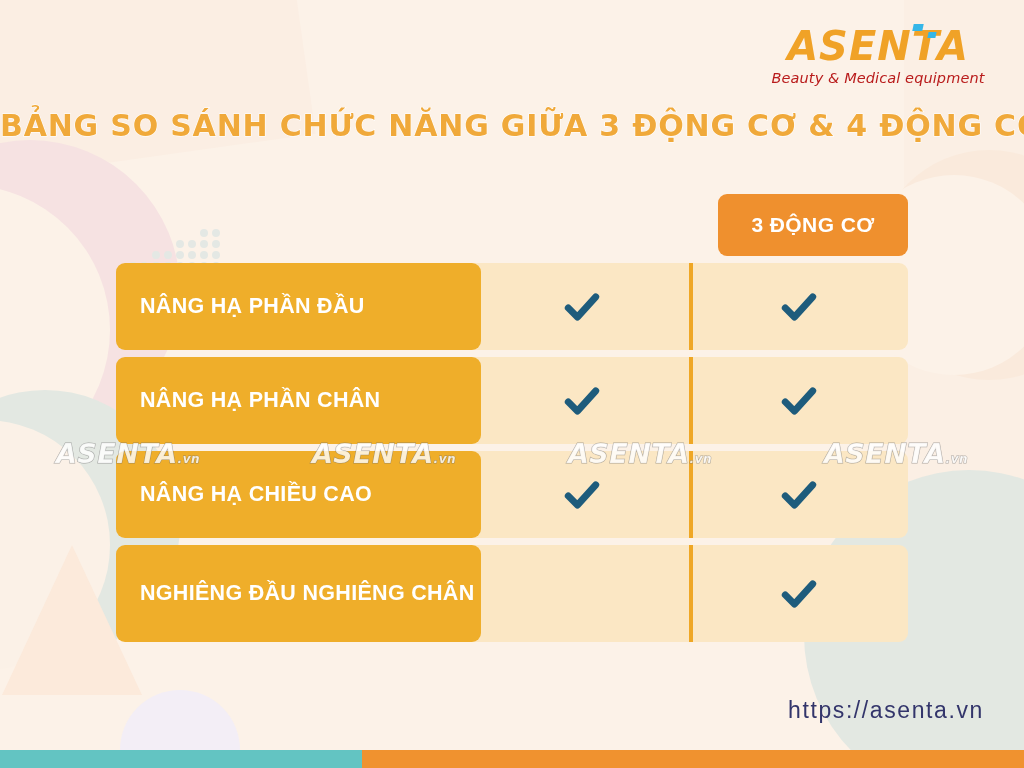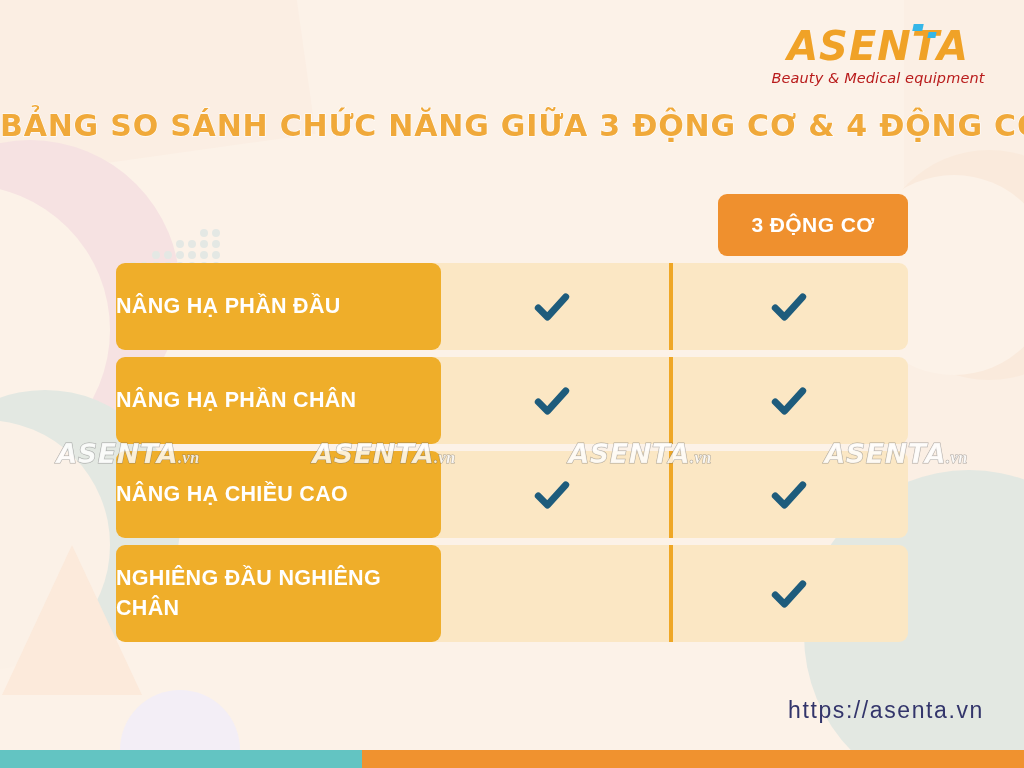--- a/index.html
+++ b/index.html
@@ -189,30 +189,31 @@
   .row {
     position: relative;
     display: flex;
     align-items: stretch;
     margin-bottom: 7px;
     height: 87px;
   }
   .row.tall { height: 97px; }
 
   .row-label {
-    width: 325px;
+    width: 365px;
     background: #EFAE2A;
     border-radius: 9px;
     color: #FFFFFF;
     font-size: 21.5px;
     font-weight: bold;
     letter-spacing: 0.3px;
     line-height: 1.35;
     display: flex;
     align-items: center;
+    padding-left: 24px;
     box-sizing: border-box;
     position: relative;
     z-index: 2;
   }
   .row-cells {
     flex: 1;
     display: flex;
     background: #FBE7C4;
     border-radius: 0 9px 9px 0;
     margin-left: -8px;
@@ -258,23 +259,22 @@
     font-family: "DejaVu Sans", sans-serif;
     font-style: italic;
     font-weight: bold;
     font-size: 27px;
     letter-spacing: 0.5px;
     color: rgba(255,255,255,0.80);
     -webkit-text-stroke: 1px rgba(110,110,110,0.55);
     paint-order: stroke fill;
   }
   .wm .dotvn {
-    font-size: 16px;
+    font-size: 12px;
     vertical-align: baseline;
-    font-family: Liberation Serif, serif;
   }
 
   
   .url {
     position: absolute;
     right: 40px; top: 697px;
     font-size: 23px;
     color: #33356B;
     letter-spacing: 1.6px;
   }

